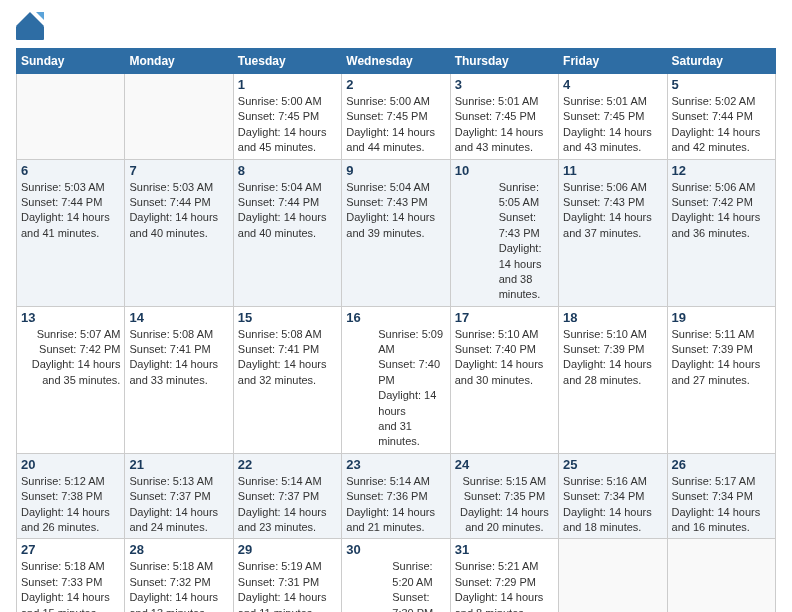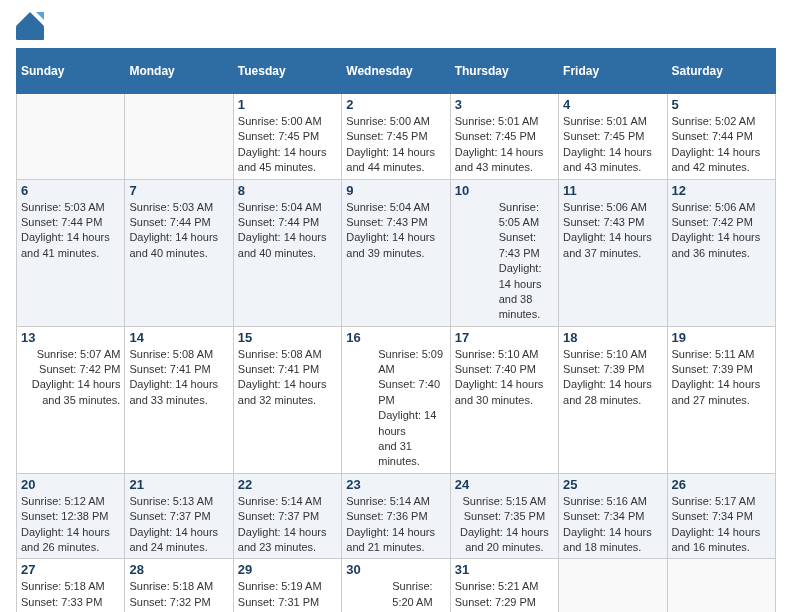--- a/index.html
+++ b/index.html
@@ -52,21 +52,21 @@
     .calendar {
       width: 100%;
       border-collapse: collapse;
       border: 1px solid #ccc;
     }
     .calendar th {
       background: #2e6da4;
       color: #fff;
       font-size: 12px;
       font-weight: bold;
-      padding: 15px 4px;
+      padding: 5px 4px;
       text-align: left;
       border: 1px solid #2e6da4;
     }
     .calendar td {
       width: 14.28%;
       vertical-align: top;
       border: 1px solid #ccc;
       padding: 3px 4px;
       font-size: 9.5px;
       color: #333;
@@ -264,21 +264,21 @@
             <div class="day-info" style="white-space: pre-line;">Sunrise: 5:11 AM
 Sunset: 7:39 PM
 Daylight: 14 hours
 and 27 minutes.</div>
           </td>
         </tr>
         <tr class="alt-row">
           <td>
             <span class="day-number">20</span>
             <div class="day-info" style="white-space: pre-line;">Sunrise: 5:12 AM
-Sunset: 12:38 PM
+Sunset: 7:38 PM
 Daylight: 14 hours
 and 26 minutes.</div>
           </td>
           <td>
             <span class="day-number">21</span>
             <div class="day-info" style="white-space: pre-line;">Sunrise: 5:13 AM
 Sunset: 7:37 PM
 Daylight: 14 hours
 and 24 minutes.</div>
           </td>

